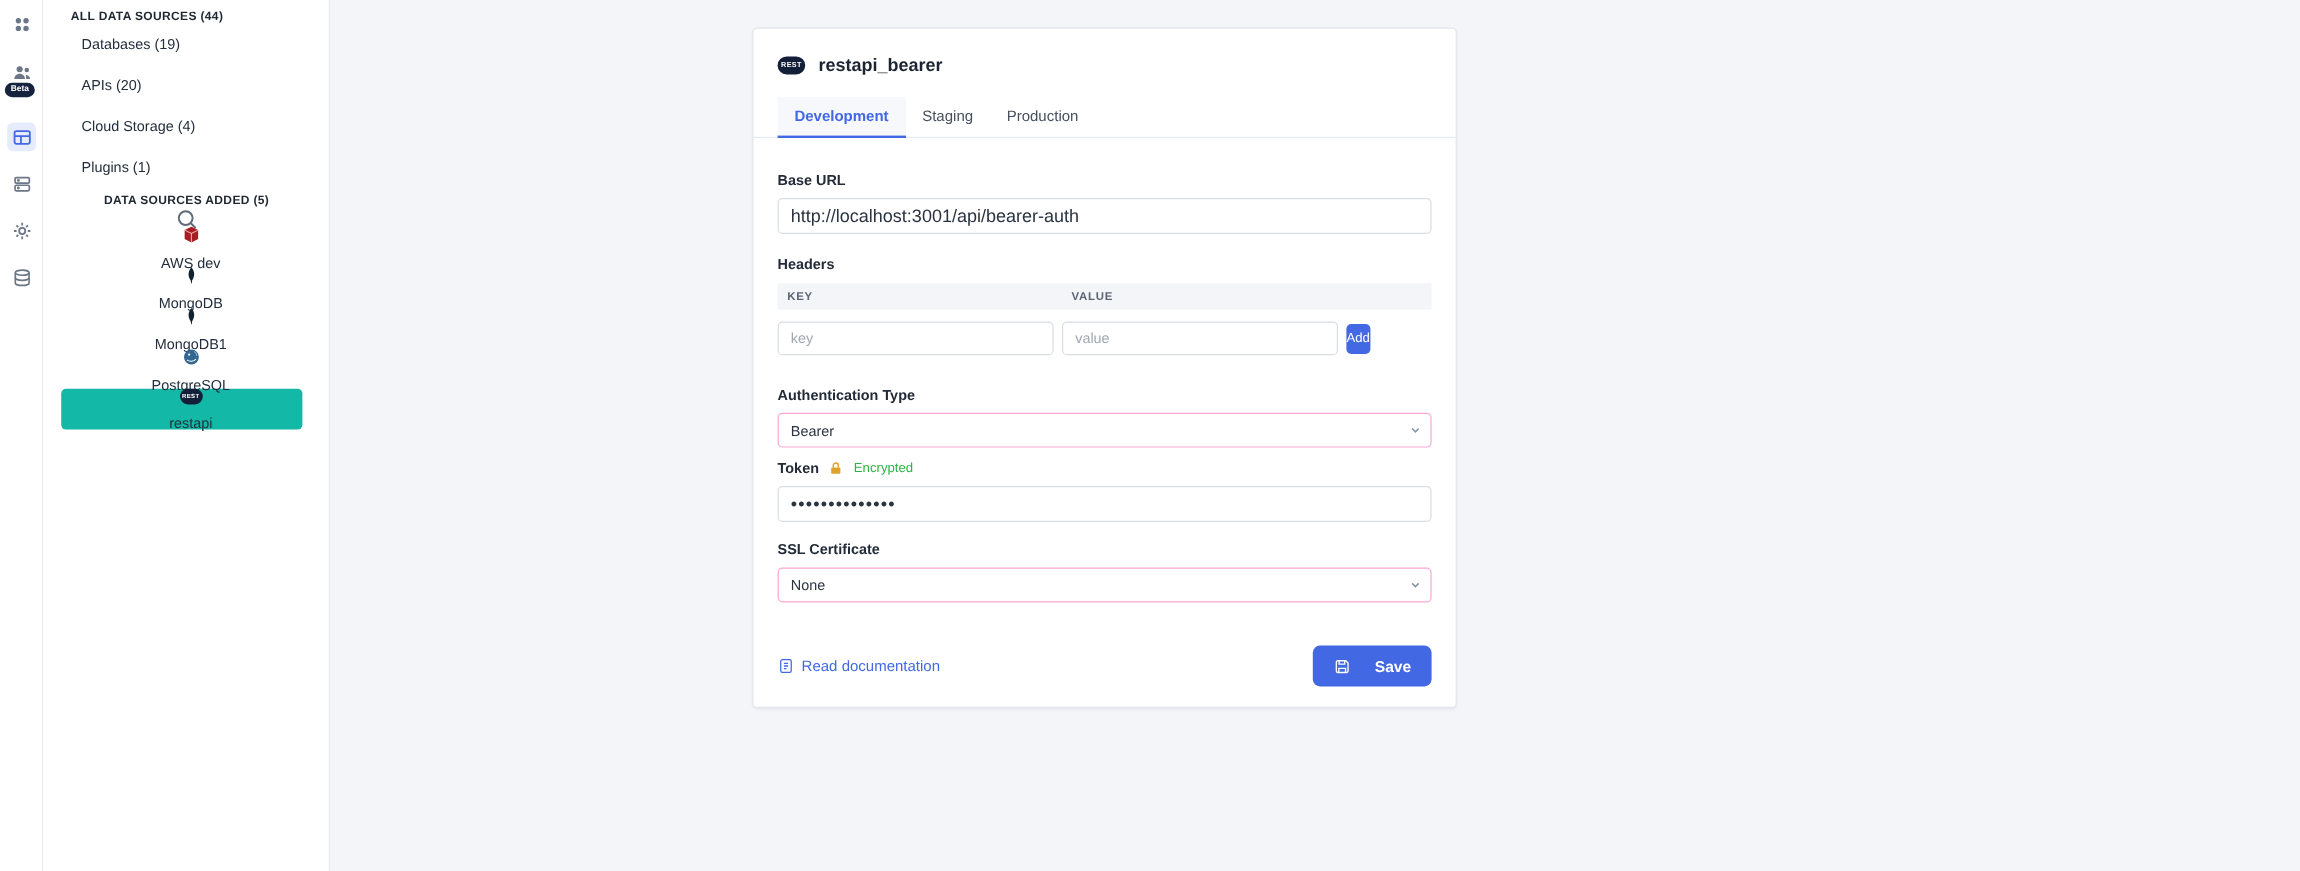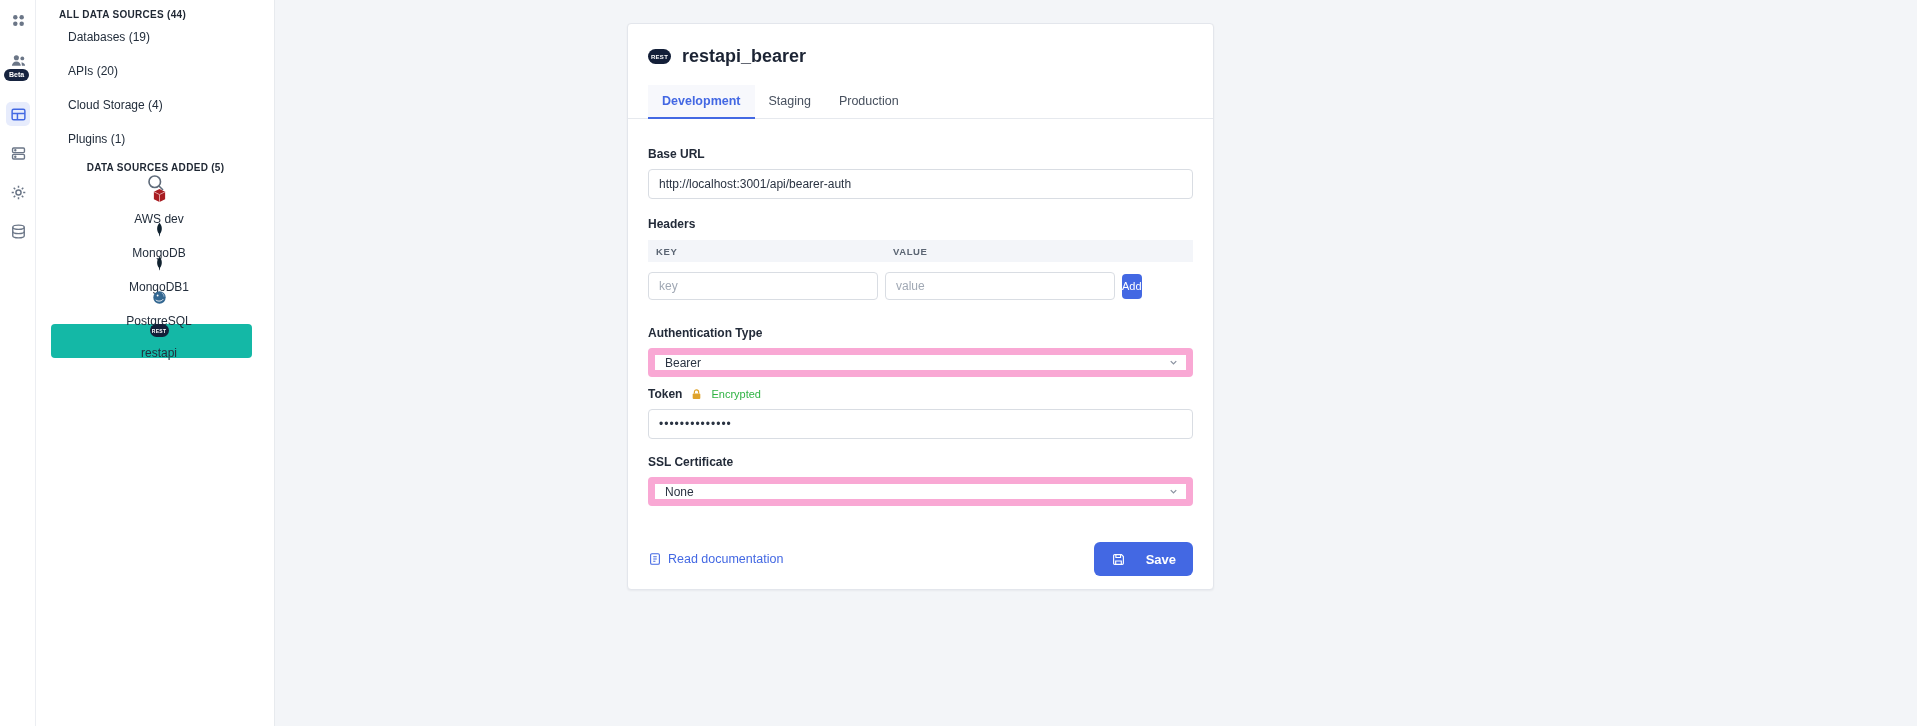--- a/index.html
+++ b/index.html
@@ -27,46 +27,46 @@
   .added-item svg { width:15px; height:15px; flex:0 0 auto; }
 
   .rest-pill { background:#131f38; color:#fff; border-radius:8px; display:flex; align-items:center; justify-content:center; font-weight:700; letter-spacing:.3px; flex:0 0 auto; }
   .rest-pill.small { width:19px; height:13px; font-size:5px; }
   .rest-pill.big { width:23px; height:15px; font-size:6px; }
 
   
   .main { position:absolute; left:275px; top:0; right:0; height:100%; }
   .card { position:absolute; left:352px; top:23px; width:587px; height:567px; background:#fff; border:1px solid #e3e6ec; border-radius:4px; box-shadow:0 1px 2px rgba(16,24,40,.05); }
   .card-header { padding:22px 20px 0 20px; display:flex; align-items:center; gap:11px; }
-  .card-title { font-size:18px; font-weight:700; color:#1c2434; }
+  .card-title { font-size:15px; font-weight:700; color:#1c2434; }
 
   .tabs { margin-top:18px; border-bottom:1px solid #e6e9ee; display:flex; padding-left:20px; }
   .tab { padding:9px 14px; font-size:12.5px; color:#47505e; cursor:pointer; border-bottom:2px solid transparent; margin-bottom:-1px; }
   .tab.active { color:#4368e3; border-bottom-color:#4368e3; background:#f7f8fc; font-weight:700; }
 
   .form { padding:0 20px; }
   .field-label { font-size:12px; font-weight:700; color:#232b39; }
   .lbl-baseurl { margin-top:28px; }
   .lbl-headers { margin-top:18px; }
   .lbl-auth { margin-top:26px; }
   .lbl-ssl { margin-top:16px; }
 
-  .text-input { width:100%; height:30px; border:1px solid #d9dde3; border-radius:4px; padding:0 10px; font-size:12px; color:#2a3342; background:#fff; outline:none; font-family:"Liberation Sans", sans-serif; }
+  .text-input { width:100%; height:30px; border:1px solid #d9dde3; border-radius:4px; padding:0 10px; font-size:15px; color:#2a3342; background:#fff; outline:none; font-family:"Liberation Sans", sans-serif; }
   .text-input::placeholder { color:#a0a8b4; }
   .mt8 { margin-top:8px; }
 
   .kv-head { margin-top:9px; height:22px; background:#f3f5f9; display:flex; align-items:center; font-size:9.5px; letter-spacing:.6px; color:#5b6573; font-weight:700; }
   .kv-head .key-col { width:237px; padding-left:8px; }
   .kv-head .value-col { flex:1; padding-left:8px; }
   .kv-row { margin-top:10px; display:flex; align-items:center; gap:7px; }
   .kv-input { width:230px; height:28px; border:1px solid #d9dde3; border-radius:4px; padding:0 10px; font-size:12px; color:#2a3342; outline:none; font-family:"Liberation Sans", sans-serif; }
   .kv-input::placeholder { color:#a0a8b4; }
   .add-btn { height:25px; padding:0 0; background:#4368e3; color:#fff; border:none; border-radius:4px; font-size:11px; cursor:pointer; font-family:"Liberation Sans", sans-serif; }
 
-  .select-box { margin-top:8px; height:29px; border:7px solid #f9a8d4; border-radius:4px; display:flex; align-items:center; justify-content:space-between; padding:0 7px 0 10px; font-size:12px; color:#2a3342; cursor:pointer; background:#fff; }
+  .select-box { margin-top:8px; height:29px; border:1px solid #f9a8d4; border-radius:4px; display:flex; align-items:center; justify-content:space-between; padding:0 7px 0 10px; font-size:12px; color:#2a3342; cursor:pointer; background:#fff; }
   .select-box svg { width:11px; height:11px; }
 
   .token-row { margin-top:10px; display:flex; align-items:center; gap:8px; }
   .token-row svg { width:13px; height:13px; }
   .encrypted { font-size:11px; color:#2fb344; }
   .token-input { letter-spacing:1px; }
 
   .footer { margin-top:36px; display:flex; align-items:center; justify-content:space-between; }
   .doc-link { display:flex; align-items:center; gap:6px; color:#4368e3; font-size:12.5px; cursor:pointer; text-decoration:none; }
   .doc-link svg { width:14px; height:14px; }

